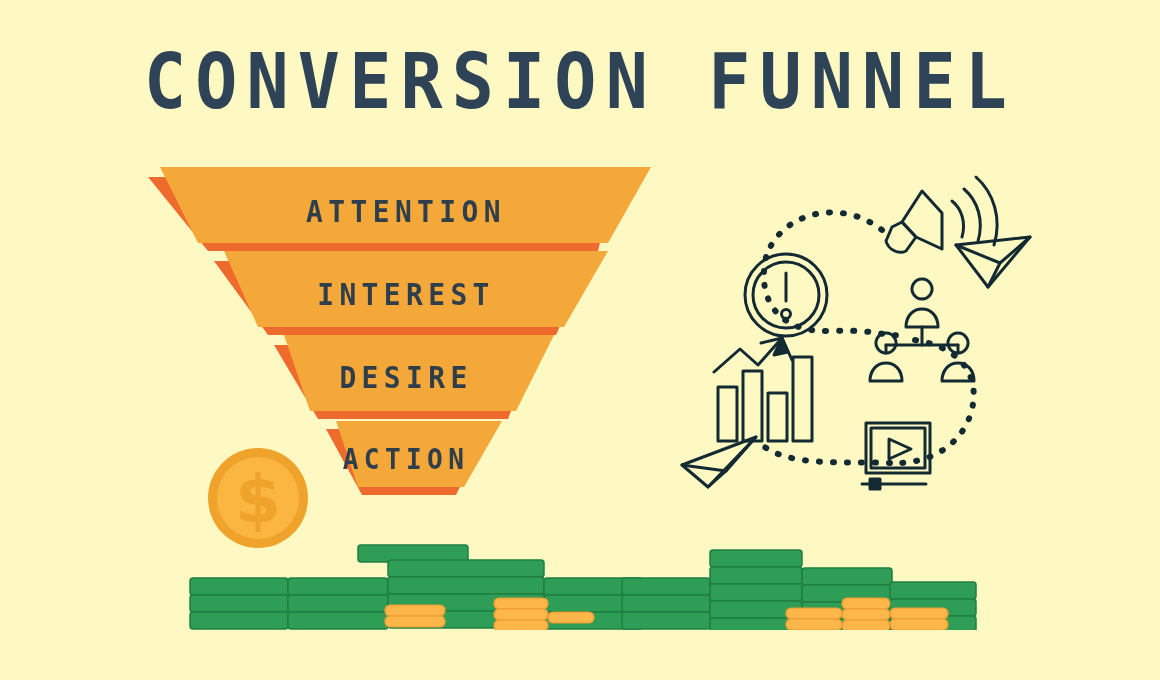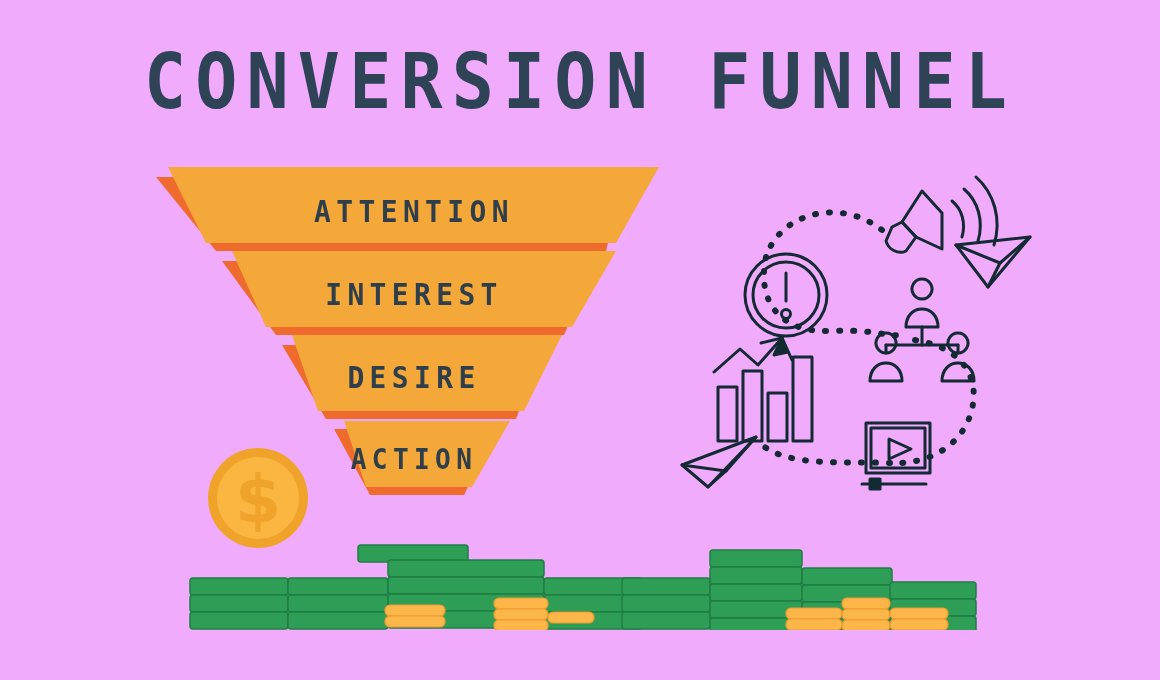--- a/index.html
+++ b/index.html
@@ -30,21 +30,21 @@
     letter-spacing: 10px;
     color: #2E4356;
     line-height: 1;
     white-space: nowrap;
     transform: scaleX(0.92);
   }
 
   
   #funnel {
     position: absolute;
-    left: 144px;
+    left: 136px;
     top: 165px;
     width: 540px;
     height: 340px;
   }
   .stage {
     position: absolute;
     left: 0;
     top: 0;
     width: 540px;
     height: 100%;
@@ -89,21 +89,21 @@
     left: 670px;
     top: 175px;
     width: 380px;
     height: 330px;
   }
   #icon-cluster svg { display: block; overflow: visible; }
 </style>
 </head>
 <body>
 
-<div id="canvas" style="background: #f0abfc;">
+<div id="canvas" style="background: #fef9c3;">
 
   <div id="page-title" style="color: rgb(46, 67, 86);">CONVERSION FUNNEL</div>
 
   <div id="funnel">
 
     <div class="stage">
       <svg width="540" height="340" viewBox="0 0 540 340">
         <polygon points="12,12 480,12 462,86 72,86" fill="#EE6B2D"></polygon>
         <polygon points="24,2 515,2 472,78 62,78" fill="#F5A83A"></polygon>
       </svg>

